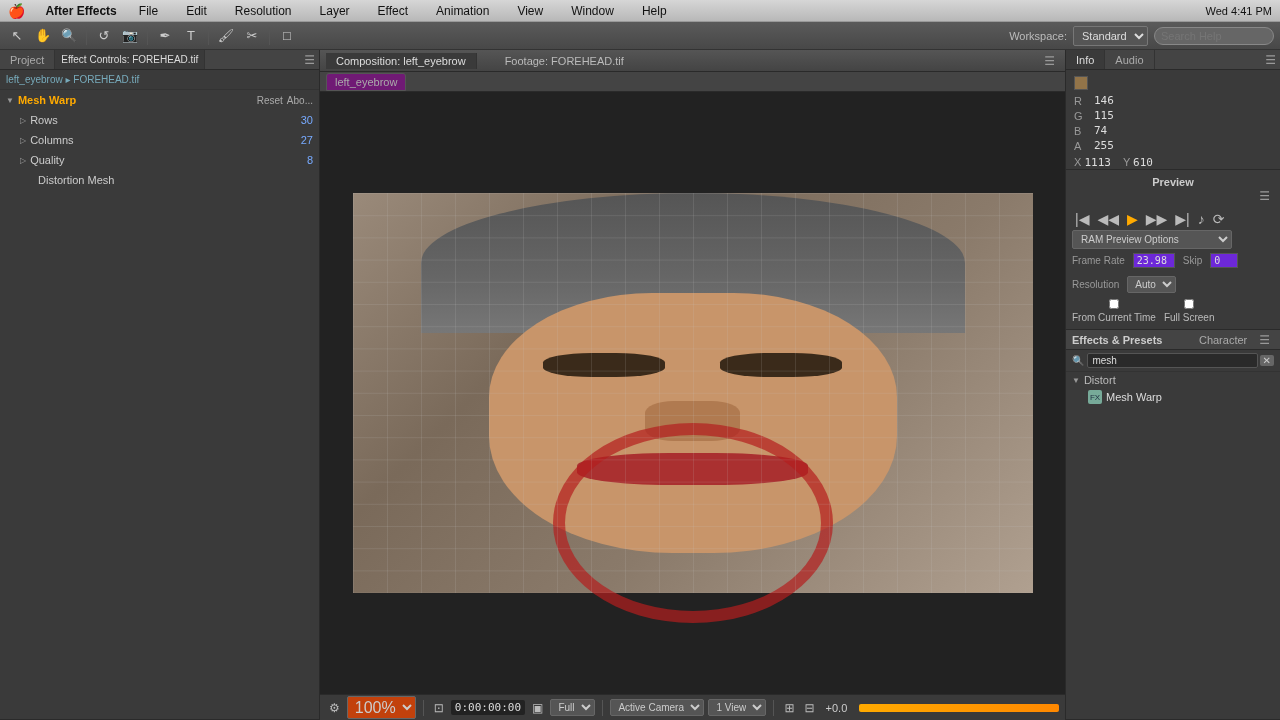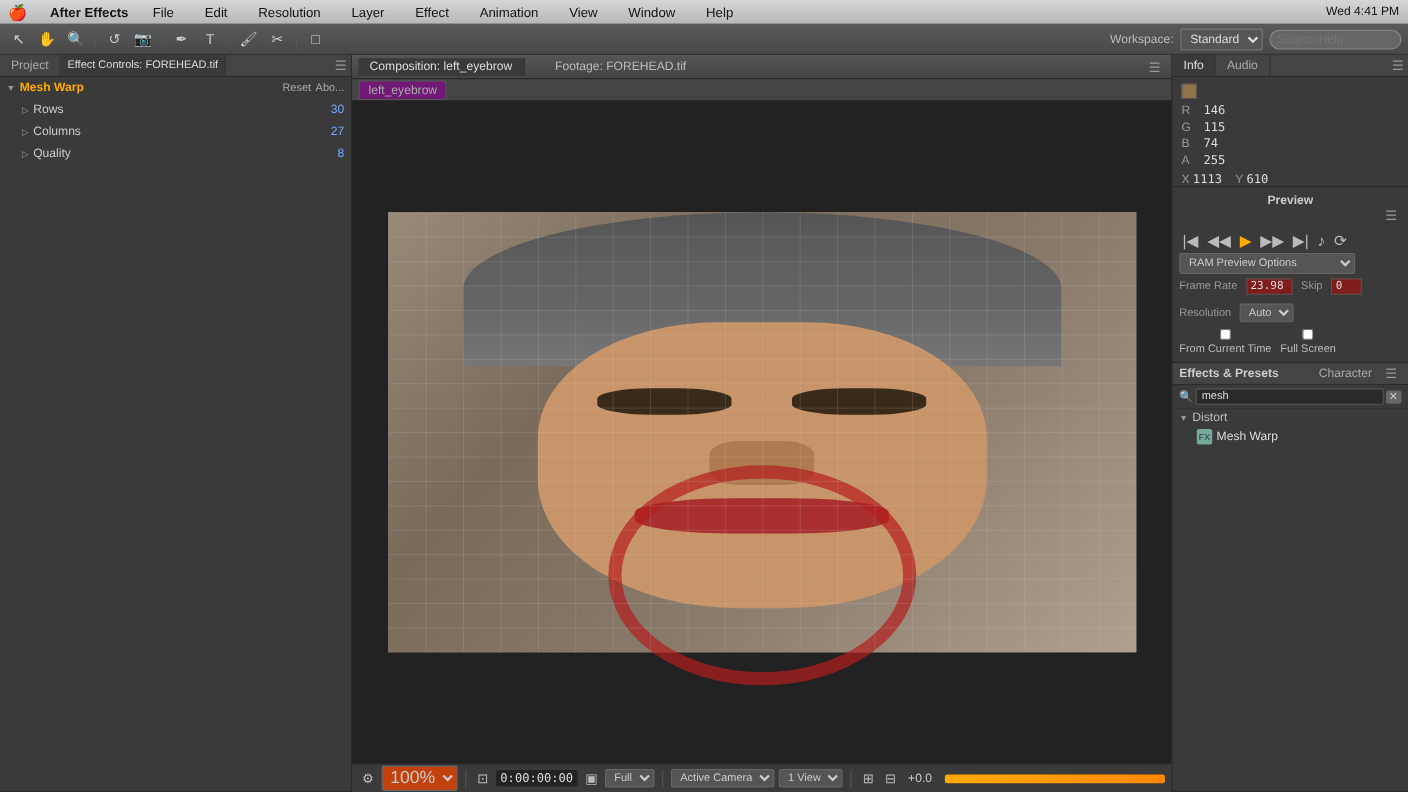--- a/index.html
+++ b/index.html
@@ -133,21 +133,21 @@
     .preview-header { display: flex; align-items: center; padding: 2px 6px; margin-bottom: 4px; flex-direction: column; }
     .preview-title { font-size: 11px; color: #ccc; font-weight: bold; flex: 1; }
     .preview-controls { display: flex; align-items: center; gap: 2px; padding: 0 6px; }
     .prev-btn { background: transparent; border: none; color: #bbb; cursor: pointer; font-size: 14px; padding: 1px 3px; }
     .ram-preview-select {
       background: #555; border: 1px solid #666; color: #ccc; font-size: 10px;
       padding: 2px 4px; border-radius: 2px; width: 160px; margin: 2px 6px;
     }
     .preview-opts { display: flex; align-items: center; gap: 8px; padding: 2px 6px; font-size: 10px; color: #bbb; flex-wrap: wrap; }
     .preview-label { color: #999; }
-    .preview-num { background: #7f1d1d; border: 1px solid #555; color: #ddd; font-size: 10px; padding: 1px 3px; width: 42px; font-family: monospace; }
+    .preview-num { background: #6d28d9; border: 1px solid #555; color: #ddd; font-size: 10px; padding: 1px 3px; width: 42px; font-family: monospace; }
     .preview-auto { background: #555; border: 1px solid #666; color: #ccc; font-size: 10px; padding: 1px 3px; border-radius: 2px; }
     .preview-check { display: flex; align-items: center; gap: 3px; font-size: 10px; color: #bbb; flex-direction: column; }
     input[type=checkbox] { width: 10px; height: 10px; }
 
     
     #effects-panel { flex: 1; border-bottom: 1px solid #2a2a2a; overflow: hidden; }
     .effects-header-row { display: flex; align-items: center; height: 20px; background: #444; border-bottom: 1px solid #2a2a2a; padding: 0 6px; }
     .effects-title { font-size: 11px; color: #ccc; font-weight: bold; flex: 1; }
     .effects-char { font-size: 11px; color: #aaa; cursor: pointer; margin-right: 8px; }
     .search-row { display: flex; align-items: center; padding: 3px 6px; border-bottom: 1px solid #333; }
@@ -207,20 +207,23 @@
 
 <div id="main">
 
   <div id="left-panel">
     <div id="effect-controls">
       <div class="panel-tabs">
         <div class="panel-tab">Project</div>
         <div class="panel-tab active" style="font-size:10px; padding: 2px 6px;">Effect Controls: FOREHEAD.tif</div>
         <button class="panel-menu-btn">☰</button>
       </div>
+      <div class="effect-path">
+        <span>left_eyebrow ▸ FOREHEAD.tif</span>
+      </div>
 
       <div class="effect-row">
         <span class="triangle">▼</span>
         <span class="effect-name" style="color:#fa0; font-weight:bold;">Mesh Warp</span>
         <span class="effect-reset">Reset</span>
         <span class="effect-about">Abo...</span>
       </div>
 
       <div class="effect-row indent1">
         <span class="triangle">▷</span>
@@ -233,20 +236,24 @@
         <span class="effect-name">Columns</span>
         <span class="effect-value">27</span>
       </div>
 
       <div class="effect-row indent1">
         <span class="triangle">▷</span>
         <span class="effect-name">Quality</span>
         <span class="effect-value">8</span>
       </div>
 
+      <div class="effect-row indent2">
+        <span style="width:8px; display:inline-block;"></span>
+        <span class="effect-name">Distortion Mesh</span>
+      </div>
     </div>
   </div>
 
   <div id="center">
     <div class="viewer-header">
       <div class="viewer-tabs">
         <div class="viewer-tab active">Composition: left_eyebrow</div>
       </div>
       <span class="footage-label">Footage: FOREHEAD.tif</span>
       <button class="panel-menu-btn">☰</button>

